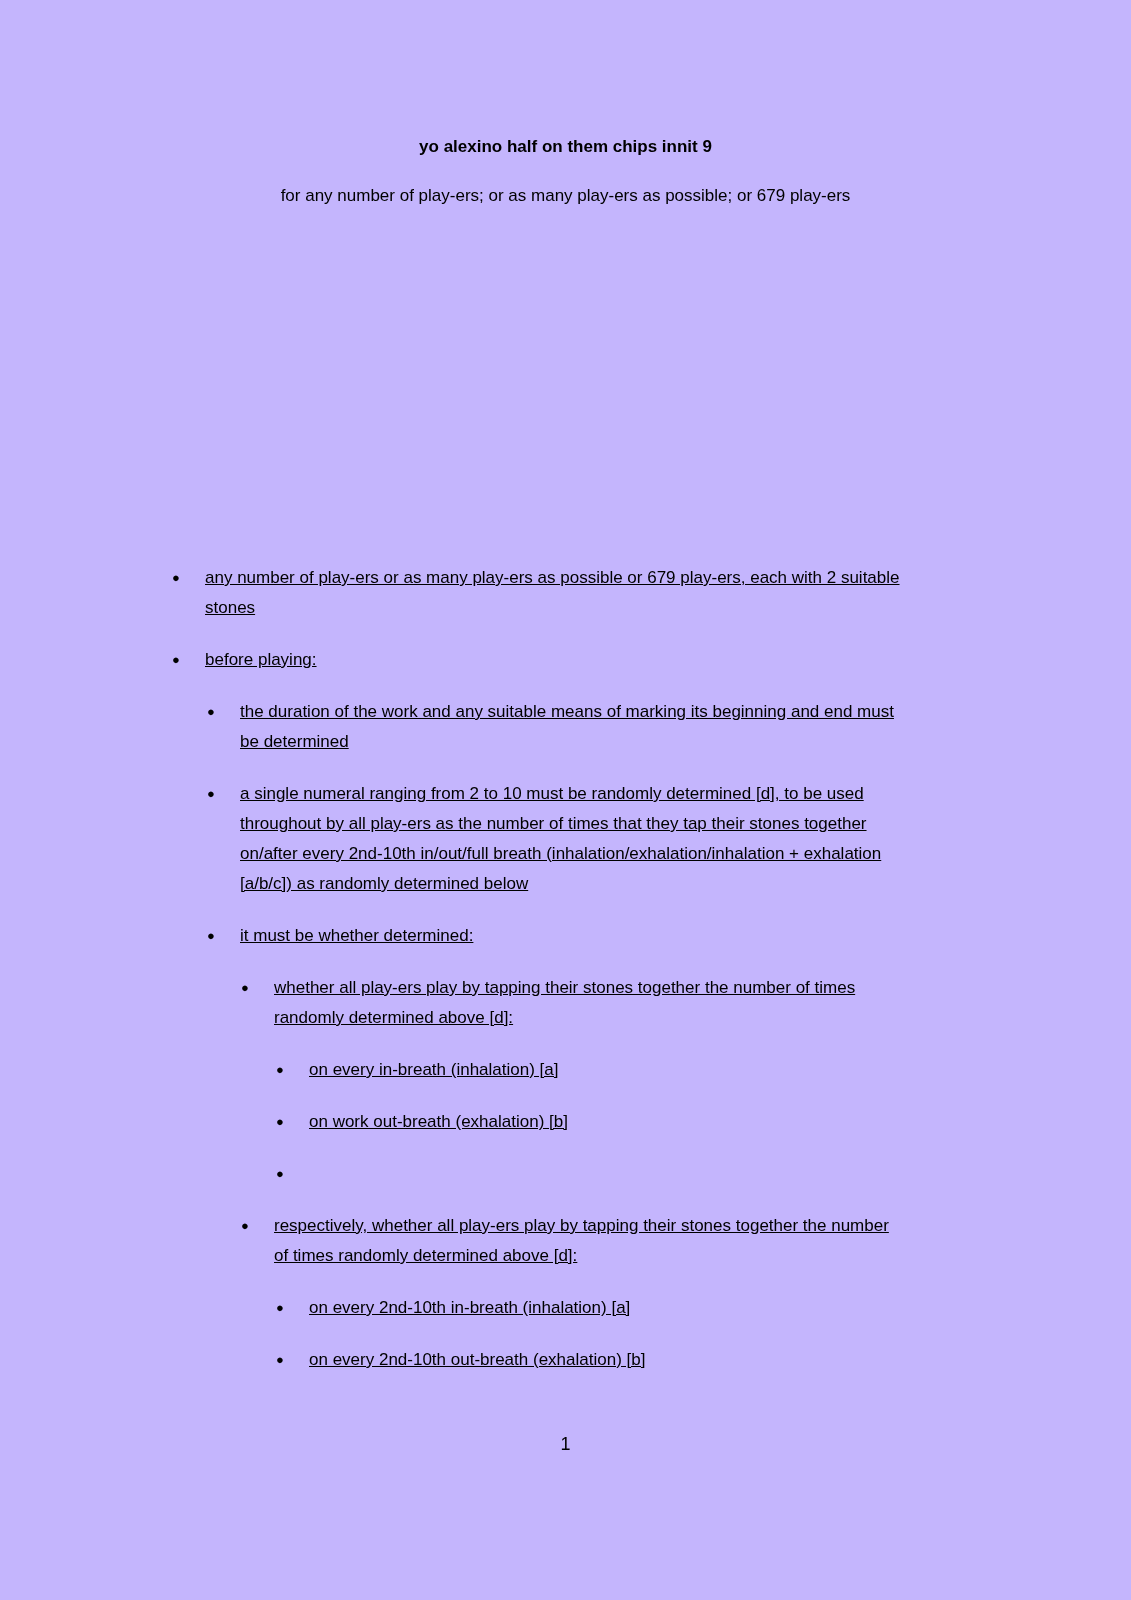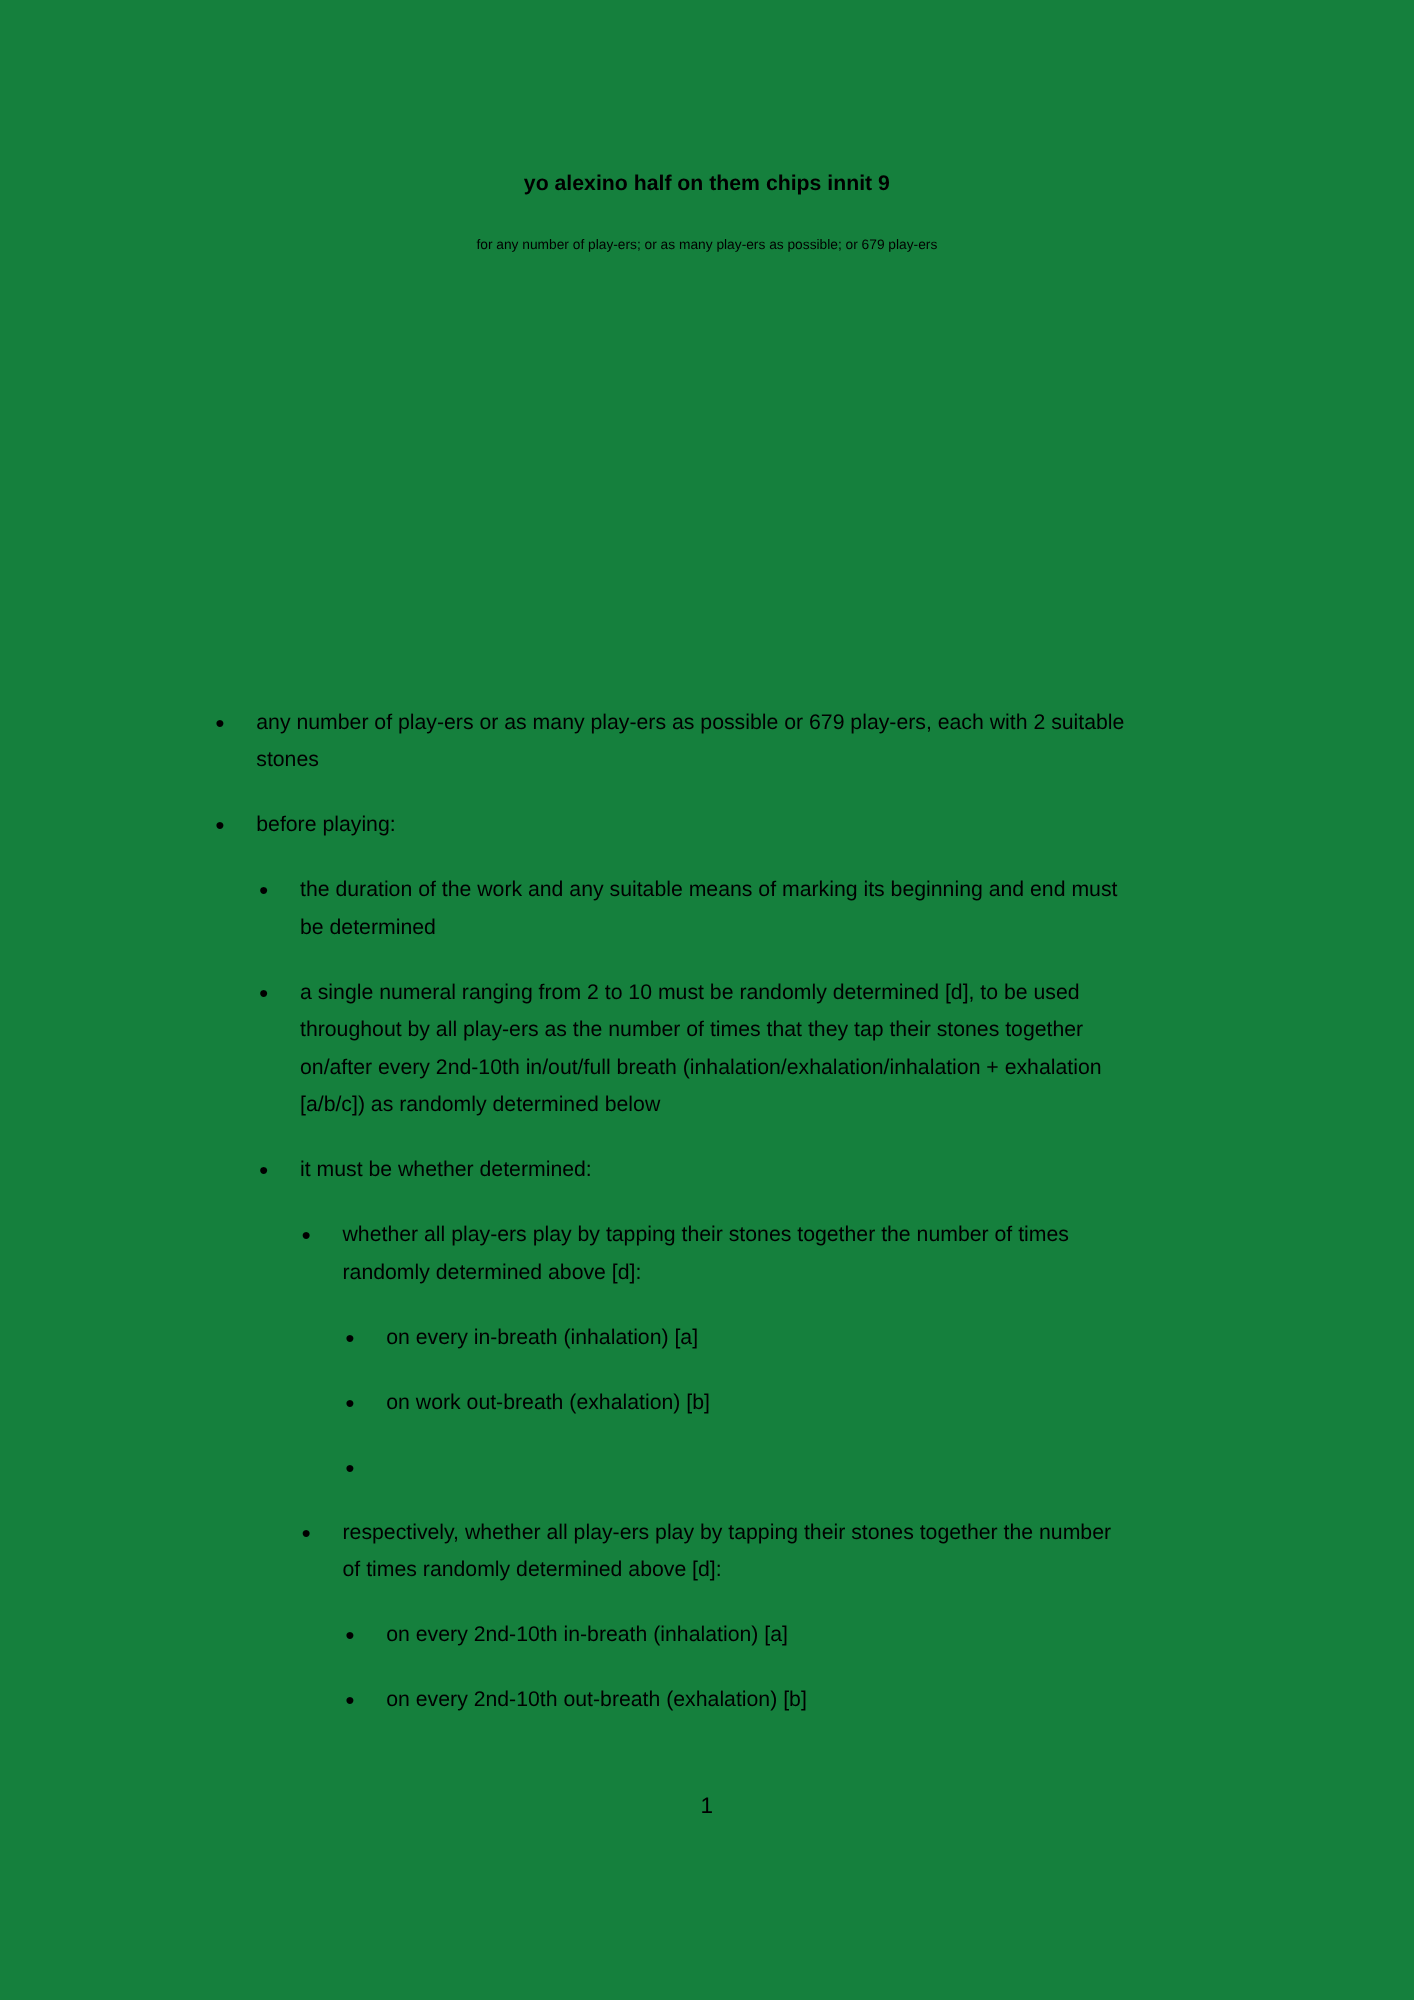--- a/index.html
+++ b/index.html
@@ -11,33 +11,33 @@
     width: 1131px;
     height: 1600px;
     font-family: "Liberation Sans", sans-serif;
     color: #000000;
   }
   .page {
     position: relative;
     width: 1131px;
     height: 1600px;
     overflow: hidden;
-    background: #15803d;
+    background: #c4b5fd;
   }
   .doc-title {
     margin: 134px 0 0 0;
     text-align: center;
     font-size: 17px;
     font-weight: bold;
     line-height: 26px;
   }
   .doc-subtitle {
     margin: 25px 0 16px 0;
     text-align: center;
-    font-size: 11px;
+    font-size: 17px;
     font-weight: normal;
     line-height: 22px;
   }
   ul.score-list {
     list-style: none;
     margin: 356px 0 0 0;
     padding: 0;
   }
   ul.score-list li {
     display: flex;
@@ -47,20 +47,21 @@
     line-height: 30px;
   }
   ul.score-list li .bullet {
     flex: 0 0 33px;
     font-size: 13px;
     line-height: 30px;
   }
   ul.score-list li .item-text {
     white-space: pre-line;
     max-width: 800px;
+    text-decoration: underline;
   }
   li.lvl1 { margin-left: 172px !important; margin-bottom: 22px; }
   li.lvl2 { margin-left: 207px !important; }
   li.lvl3 { margin-left: 241px !important; }
   li.lvl4 { margin-left: 276px !important; }
   .page-footer {
     position: absolute;
     top: 1432px;
     left: 0;
     width: 1131px;

